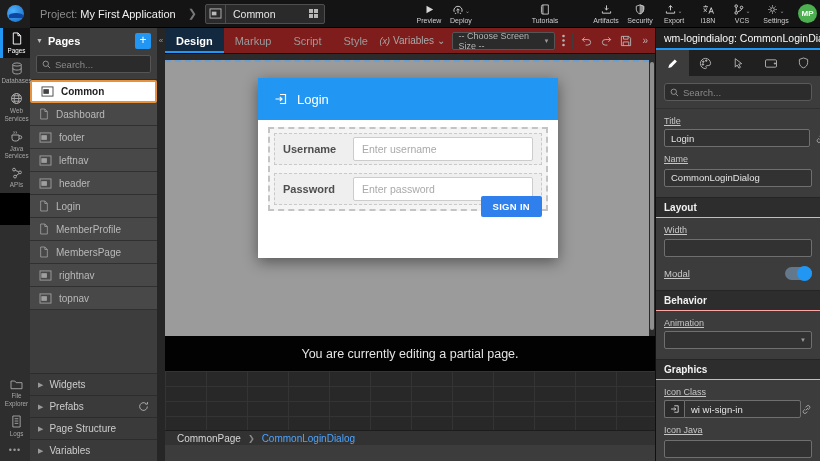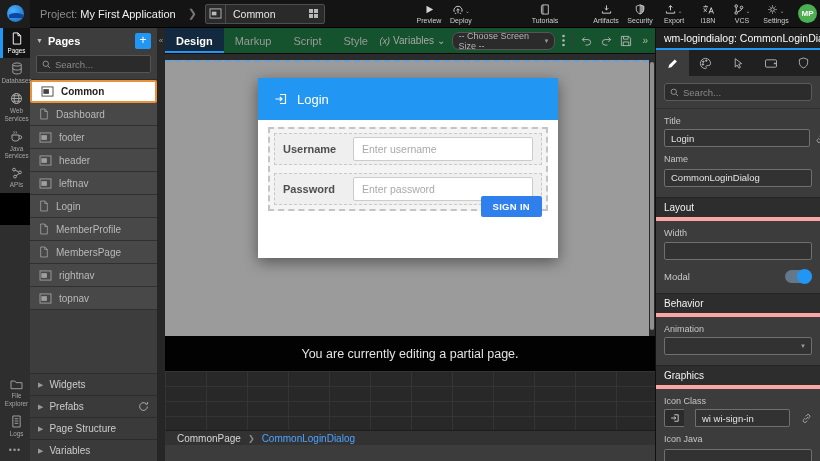--- a/index.html
+++ b/index.html
@@ -51,27 +51,27 @@
   .pp-item.active { background:#fff; color:#1d1d1d; font-weight:bold; border:2px solid #e8923b; border-radius:2px; height:23px; }
   .pp-item.active .pic { color:#444; }
   .pp-sections { margin-top:auto; }
   .pp-sec { height:22px; background:#3a3a3a; border-top:1px solid #2c2c2c; display:flex; align-items:center; gap:6px; padding:0 8px; color:#cccccc; font-size:10px; cursor:pointer; }
   .pp-sec .sec-caret { color:#999; font-size:7px; }
   .pp-sec .sec-refresh { margin-left:auto; color:#b5b5b5; display:flex; }
   .panel-strip { position:absolute; top:28px; left:157px; width:8px; height:433px; background:#262626; z-index:16; }
   .panel-strip .collapse { color:#9a9a9a; font-size:8px; text-align:center; padding-top:8px; cursor:pointer; }
 
   
-  .canvas-toolbar { position:absolute; top:28px; left:165px; width:490px; height:26px; background:#14532d; display:flex; align-items:stretch; border-bottom:1px solid #0c0c0c; z-index:10; }
+  .canvas-toolbar { position:absolute; top:28px; left:165px; width:490px; height:26px; background:#7f1d1d; display:flex; align-items:stretch; border-bottom:1px solid #0c0c0c; z-index:10; }
   .ct-tab { display:flex; align-items:center; padding:0 11px; color:#9a9a9a; font-size:11px; cursor:pointer; }
   .ct-tab.active { background:#13293f; color:#fff; box-shadow:inset 0 -2px 0 #2196f3; font-weight:bold; }
   .ct-right { margin-left:auto; display:flex; align-items:center; gap:7px; padding-right:4px; }
   .ct-vars { color:#a9a9a9; font-size:10px; display:flex; align-items:center; gap:3px; cursor:pointer; }
   .ct-vars .vx { font-style:italic; font-size:9px; }
-  .ct-select { width:103px; height:18px; background:#2b2b2b; border:1px solid #555; border-radius:7px; color:#b5b5b5; font-size:9px; display:flex; align-items:center; justify-content:space-between; padding:0 5px; cursor:pointer; }
+  .ct-select { width:103px; height:18px; background:#2b2b2b; border:1px solid #555; border-radius:2px; color:#b5b5b5; font-size:9px; display:flex; align-items:center; justify-content:space-between; padding:0 5px; cursor:pointer; }
   .ct-ic { color:#b5b5b5; display:flex; cursor:pointer; }
   .ct-sep { width:1px; height:16px; background:#3c3c3c; }
   .ct-expand { color:#b5b5b5; font-size:10px; padding:0 3px; cursor:pointer; }
 
   
   .canvas { position:absolute; top:54px; left:165px; width:490px; height:282px; background:#2b2b2b; z-index:5; }
   .canvas-surface { position:absolute; left:0; top:6px; right:6px; bottom:0; background:#9b9b9b; border-top:2px dashed #66a0d6; }
   .canvas-scroll { position:absolute; right:1px; top:8px; width:4px; height:268px; background:#8f8f8f; border-radius:2px; }
 
   .dialog { position:absolute; left:93px; top:16px; width:300px; height:180px; background:#fff; box-shadow:0 4px 14px rgba(0,0,0,.45); }
@@ -100,32 +100,32 @@
   .inspector { position:absolute; top:28px; left:655px; width:165px; height:433px; background:#3c3c3c; display:flex; flex-direction:column; z-index:25; border-left:1px solid #101010; }
   .insp-header { height:22px; background:#202020; border-bottom:2px solid #2196f3; color:#fafafa; font-size:10.5px; display:flex; align-items:center; padding-left:8px; white-space:nowrap; }
   .insp-tabs { height:26px; background:#202020; display:flex; }
   .insp-tab { flex:1; display:flex; align-items:center; justify-content:center; color:#b5b5b5; cursor:pointer; }
   .insp-tab.active { background:#3c3c3c; color:#fff; }
   .insp-body { flex:1; padding:7px 8px 0; overflow:hidden; }
   .insp-search { height:18px; background:#2c2c2c; border:1px solid #5a5a5a; border-radius:3px; display:flex; align-items:center; gap:4px; padding:0 5px; }
   .insp-search input { flex:1; background:transparent; border:none; outline:none; color:#bdbdbd; font-size:9.5px; width:80px; font-family:"Liberation Sans",sans-serif; }
   .insp-search input::placeholder { color:#8a8a8a; }
   .insp-div { margin:7px -8px 0; border-bottom:1px solid #303030; }
-  .insp-label { color:#c7c7c7; font-size:9px; margin:7px 0 3px; }
+  .insp-label { color:#c7c7c7; font-size:9px; margin:7px 0 3px;text-decoration:underline; }
   .insp-input { height:18px; background:#323232; border:1px solid #6f6f6f; border-radius:2px; color:#e4e4e4; font-size:9.5px; padding:0 6px; width:100%; outline:none; font-family:"Liberation Sans",sans-serif; }
   .insp-inline { display:flex; align-items:center; gap:5px; }
   .insp-inline .insp-input { flex:1; width:auto; }
   .link-ic { color:#a9a9a9; display:flex; cursor:pointer; }
-  .insp-sec { margin:10px -8px 0; background:#2d2d2d; border-top:1px solid #252525; border-bottom:4px solid #fca5a5; padding:4px 8px; color:#f2f2f2; font-weight:normal; font-size:10px; }
+  .insp-sec { margin:10px -8px 0; background:#2d2d2d; border-top:1px solid #252525; border-bottom:1px solid #fca5a5; padding:4px 8px; color:#f2f2f2; font-weight:bold; font-size:10px; }
   .modal-row { margin-top:10px; display:flex; align-items:center; justify-content:space-between; }
   .modal-row .insp-label { margin:0; font-size:9.5px; }
   .toggle { width:27px; height:13px; border-radius:7px; background:#64788b; position:relative; cursor:pointer; }
   .toggle .knob { position:absolute; right:0; top:-1px; width:15px; height:15px; border-radius:50%; background:#2196f3; }
   .insp-select { height:18px; background:#323232; border:1px solid #6f6f6f; border-radius:2px; color:#cfcfcf; font-size:9px; display:flex; align-items:center; justify-content:flex-end; padding:0 5px; cursor:pointer; }
-  .icgroup { display:flex; align-items:center; gap:11px; }
+  .icgroup { display:flex; align-items:center; gap:0; }
   .icgroup .addon { width:20px; height:18px; border:1px solid #6f6f6f; border-right:none; border-radius:2px 0 0 2px; background:#2b2b2b; display:flex; align-items:center; justify-content:center; color:#dcdcdc; }
   .icgroup .insp-input { flex:1; border-radius:0 2px 2px 0; }
 </style>
 </head>
 <body>
 
 <div class="app">
 
   <div class="topbar">
     <div class="logo-box">
@@ -362,30 +362,30 @@
           </span>
         <span>footer</span>
       </div>
       <div class="pp-item">
         <span class="pic">
             <svg width="13" height="11" viewBox="0 0 14 12" fill="none" stroke="currentColor">
               <rect x="1" y="1" width="12" height="10"></rect>
               <rect x="3" y="4" width="5" height="4" fill="currentColor"></rect>
             </svg>
           </span>
-        <span>header</span>
+        <span>leftnav</span>
       </div>
       <div class="pp-item">
         <span class="pic">
             <svg width="13" height="11" viewBox="0 0 14 12" fill="none" stroke="currentColor">
               <rect x="1" y="1" width="12" height="10"></rect>
               <rect x="3" y="4" width="5" height="4" fill="currentColor"></rect>
             </svg>
           </span>
-        <span>leftnav</span>
+        <span>header</span>
       </div>
       <div class="pp-item">
         <span class="pic">
             <svg width="10" height="12" viewBox="0 0 12 14" fill="none" stroke="currentColor">
               <path d="M2 1h5l3 3v9H2z"></path>
               <path d="M7 1v3h3"></path>
             </svg>
           </span>
         <span>Login</span>
       </div>

